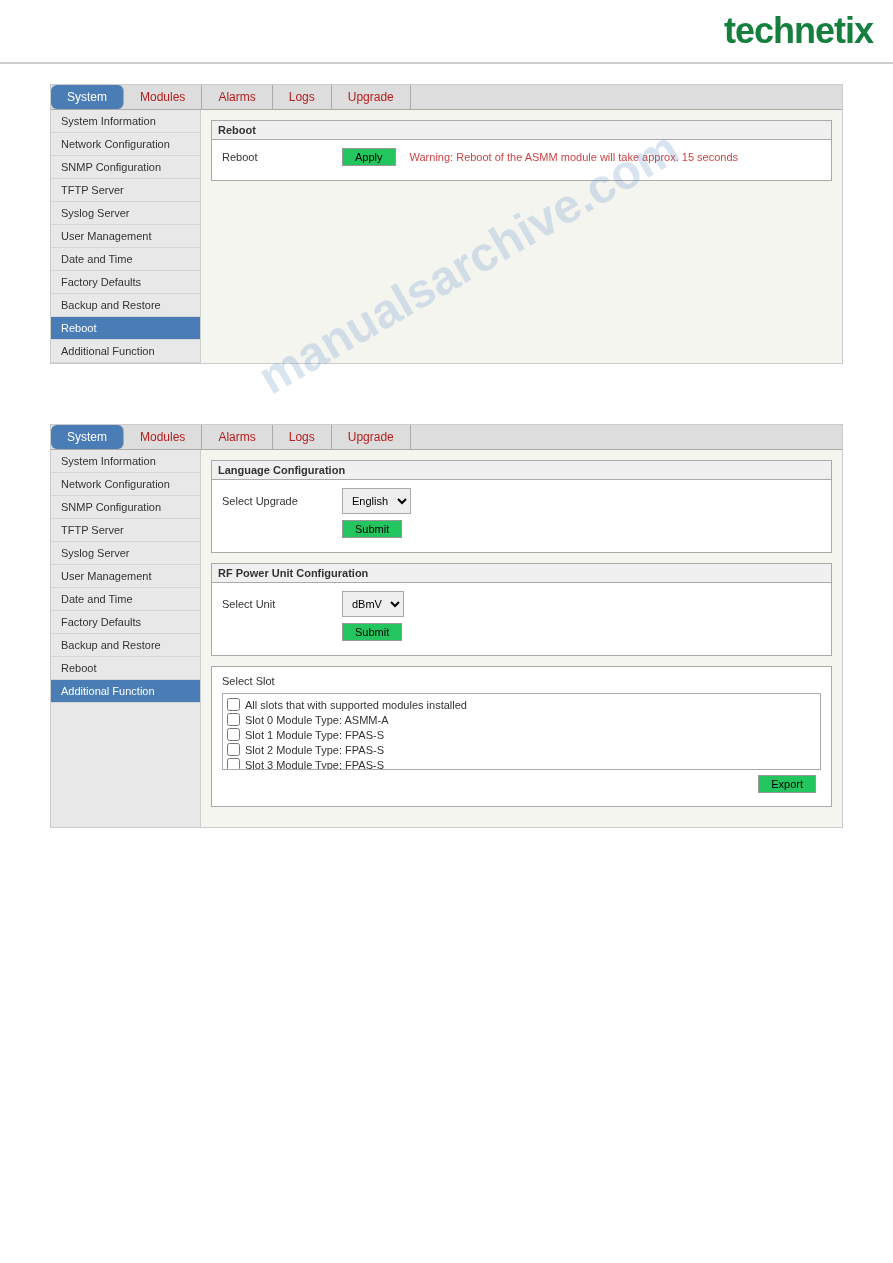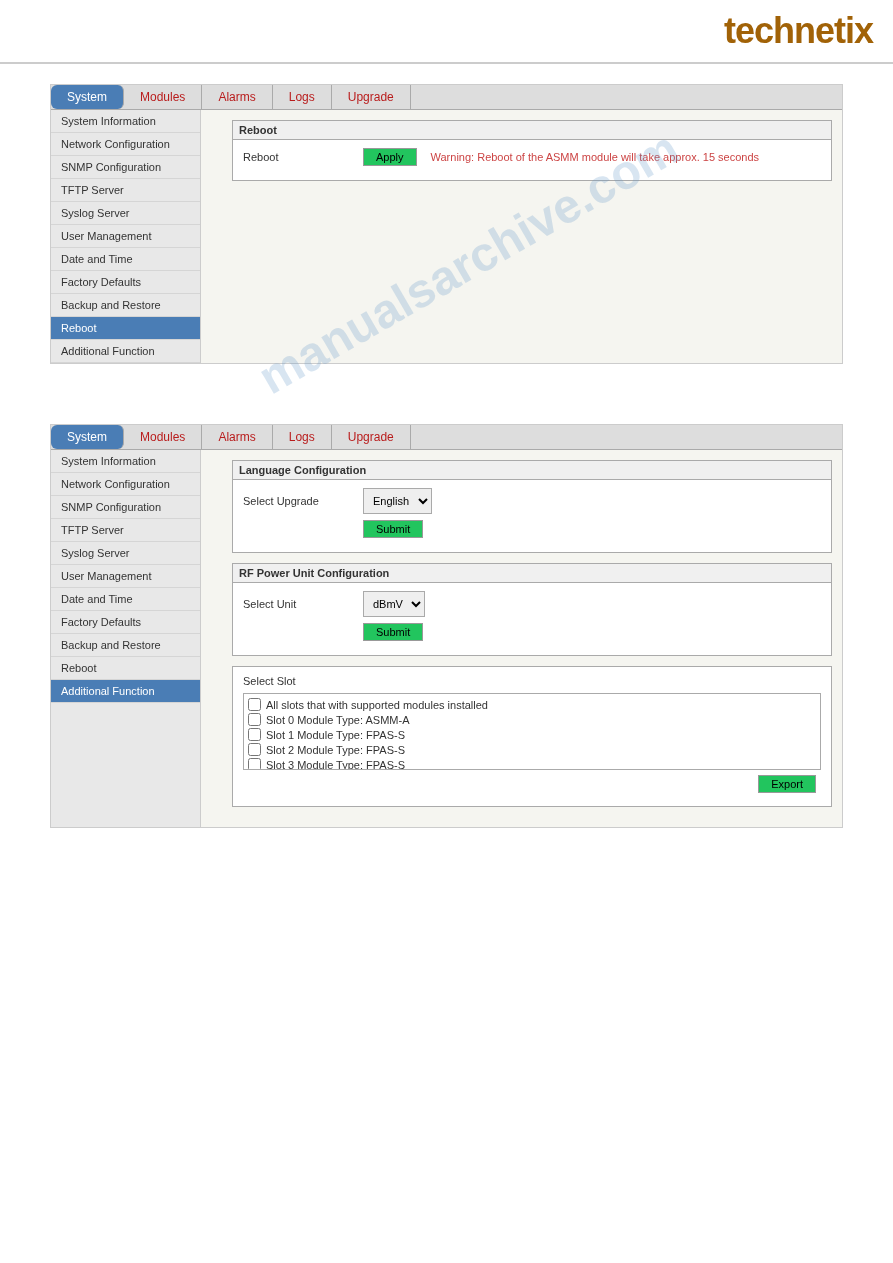--- a/index.html
+++ b/index.html
@@ -1,32 +1,32 @@
 <!DOCTYPE html>
 <html><head>
   <meta charset="utf-8">
   <style>
     * { box-sizing: border-box; margin: 0; padding: 0; }
     body { font-family: Arial, sans-serif; font-size: 12px; background: #fff; color: #333; width: 893px; }
 
     .page-header { padding: 10px 20px; border-bottom: 2px solid #ccc; text-align: right; }
-    .logo { font-size: 36px; font-weight: bold; color: #a16207; letter-spacing: -1px; }
+    .logo { font-size: 36px; font-weight: bold; color: #15803d; letter-spacing: -1px; }
 
     .content-area { padding: 20px 50px; }
 
     
     .panel { border: 1px solid #ccc; background: #f5f5f0; margin-bottom: 30px; }
 
     
     .nav-tabs { display: flex; background: #ddd; border-bottom: 1px solid #aaa; }
     .nav-tab { padding: 5px 16px; font-size: 12px; cursor: pointer; border-right: 1px solid #aaa; color: #b91c1c; }
     .nav-tab.active { background: #4a7db5; color: #fff; border-radius: 6px; }
 
     
-    .panel-body { display: flex; gap: 21px; }
+    .panel-body { display: flex; }
 
     
     .sidebar { width: 150px; min-width: 150px; background: #e8e8e8; border-right: 1px solid #ccc; }
     .sidebar-item { padding: 5px 10px; font-size: 11px; color: #333; cursor: pointer; border-bottom: 1px solid #d5d5d5; }
     .sidebar-item.active { background: #4a7db5; color: #fff; }
 
     
     .main-content { flex: 1; padding: 10px; background: #f5f5f0; }
 
     

